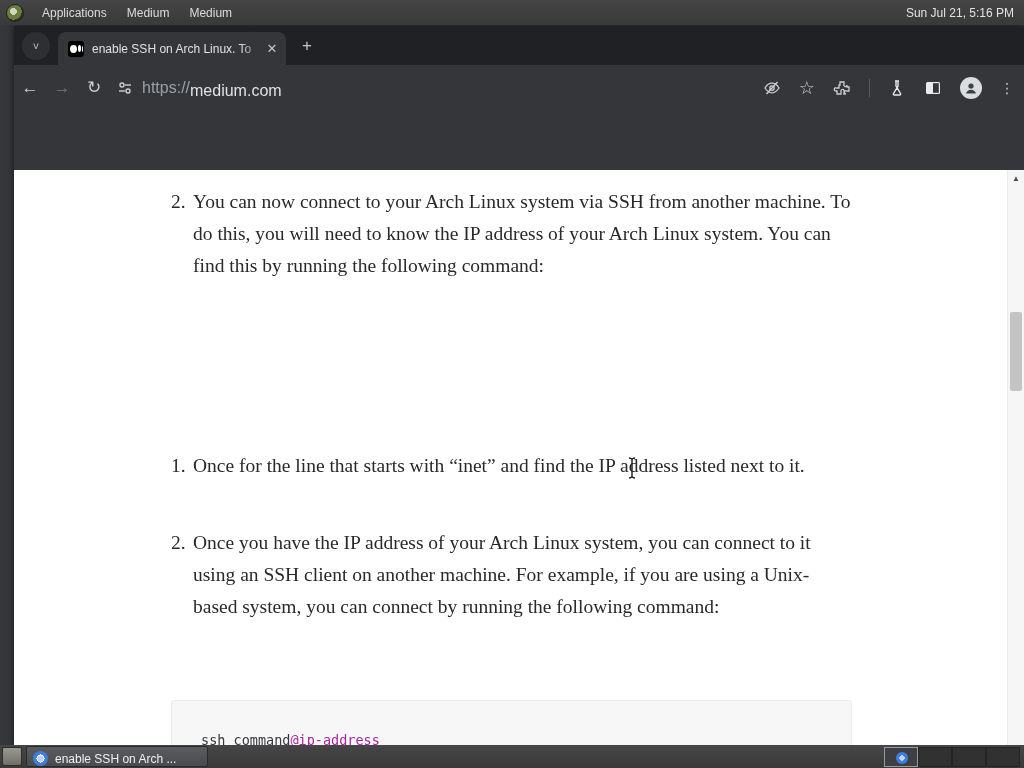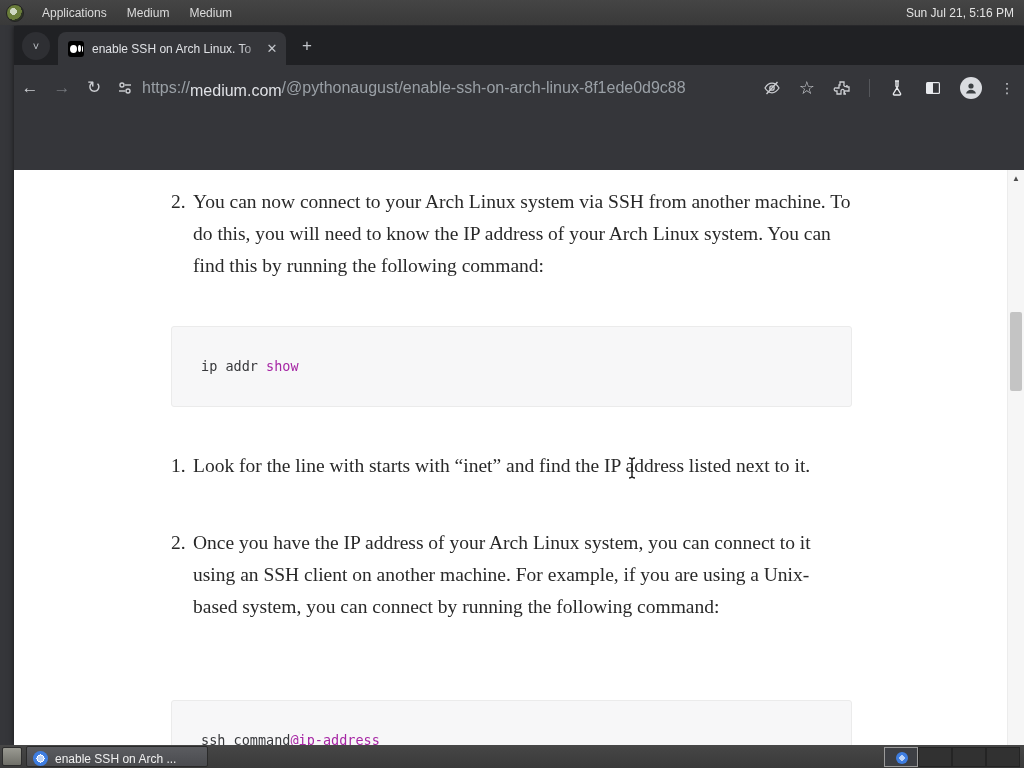--- a/index.html
+++ b/index.html
@@ -159,21 +159,20 @@
         <svg class="ic" width="16" height="16" viewBox="0 0 16 16">
           <circle cx="5" cy="5" r="2" fill="none" stroke="#ccced2" stroke-width="1.4"></circle>
           <line x1="8" y1="5" x2="14" y2="5" stroke="#ccced2" stroke-width="1.4"></line>
           <circle cx="11" cy="11" r="2" fill="none" stroke="#ccced2" stroke-width="1.4"></circle>
           <line x1="2" y1="11" x2="8" y2="11" stroke="#ccced2" stroke-width="1.4"></line>
         </svg>
       </span>
       <div class="url-box">
         <span class="url-dim">https://</span>
           <span class="url-host">medium.com</span>
-          <span class="url-dim">/@pythonaugust/enable-ssh-on-arch-linux-8f1ede0d9c88</span>
       </div>
       <div class="omni-icons">
         <span>
           <svg class="ic" width="18" height="18" viewBox="0 0 18 18">
             <path d="M2 9c2-3.2 4.5-4.8 7-4.8S14 5.8 16 9c-2 3.2-4.5 4.8-7 4.8S4 12.2 2 9z" fill="none" stroke="#ccced2" stroke-width="1.3"></path>
             <circle cx="9" cy="9" r="2.2" fill="none" stroke="#ccced2" stroke-width="1.3"></circle>
             <line x1="3.5" y1="15" x2="14.5" y2="3" stroke="#ccced2" stroke-width="1.4"></line>
           </svg>
         </span>
         <span class="kebab" style="font-size:18px">☆</span>
@@ -207,26 +206,25 @@
 
   <div class="content">
 
     <div class="article step-a">
       <div class="li-row">
         <span class="li-marker">2.</span>
         <span class="li-text">You can now connect to your Arch Linux system via SSH from another machine. To do this, you will need to know the IP address of your Arch Linux system. You can find this by running the following command:</span>
       </div>
     </div>
 
-    <div class="codeblock code-1"><span>ip addr </span><span class="code-keyword">show</span></div>
 
     <div class="article step-b">
       <div class="li-row">
         <span class="li-marker">1.</span>
-        <span class="li-text">Look for the line with starts with “inet” and find the IP address listed next to it.</span>
+        <span class="li-text">Once for the line that starts with “inet” and find the IP address listed next to it.</span>
       </div>
     </div>
 
     <div class="article step-c">
       <div class="li-row">
         <span class="li-marker">2.</span>
         <span class="li-text">Once you have the IP address of your Arch Linux system, you can connect to it using an SSH client on another machine. For example, if you are using a Unix-based system, you can connect by running the following command:</span>
       </div>
     </div>
 

